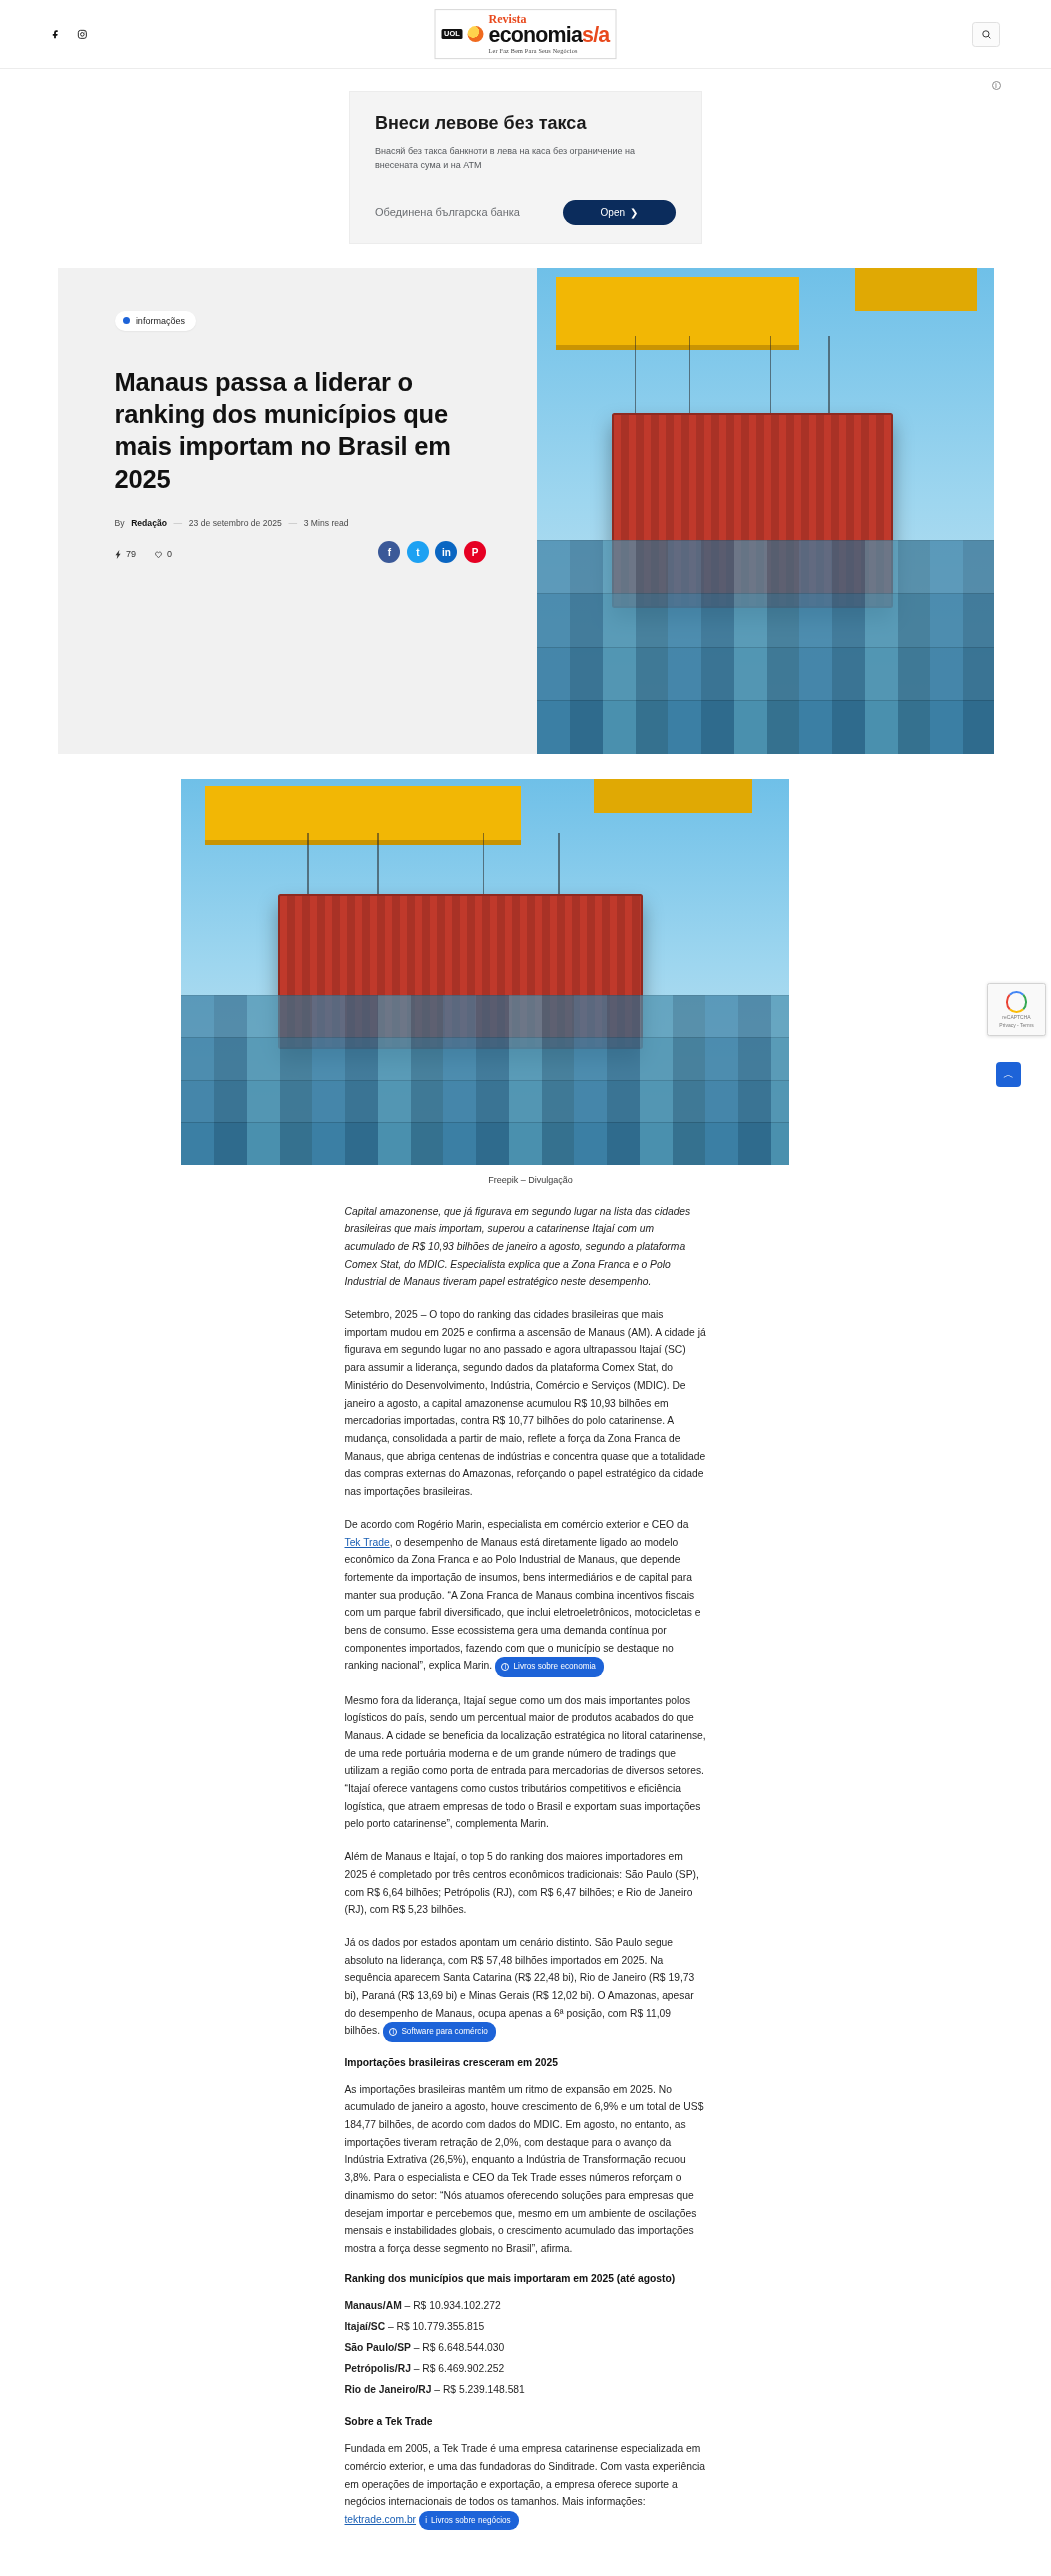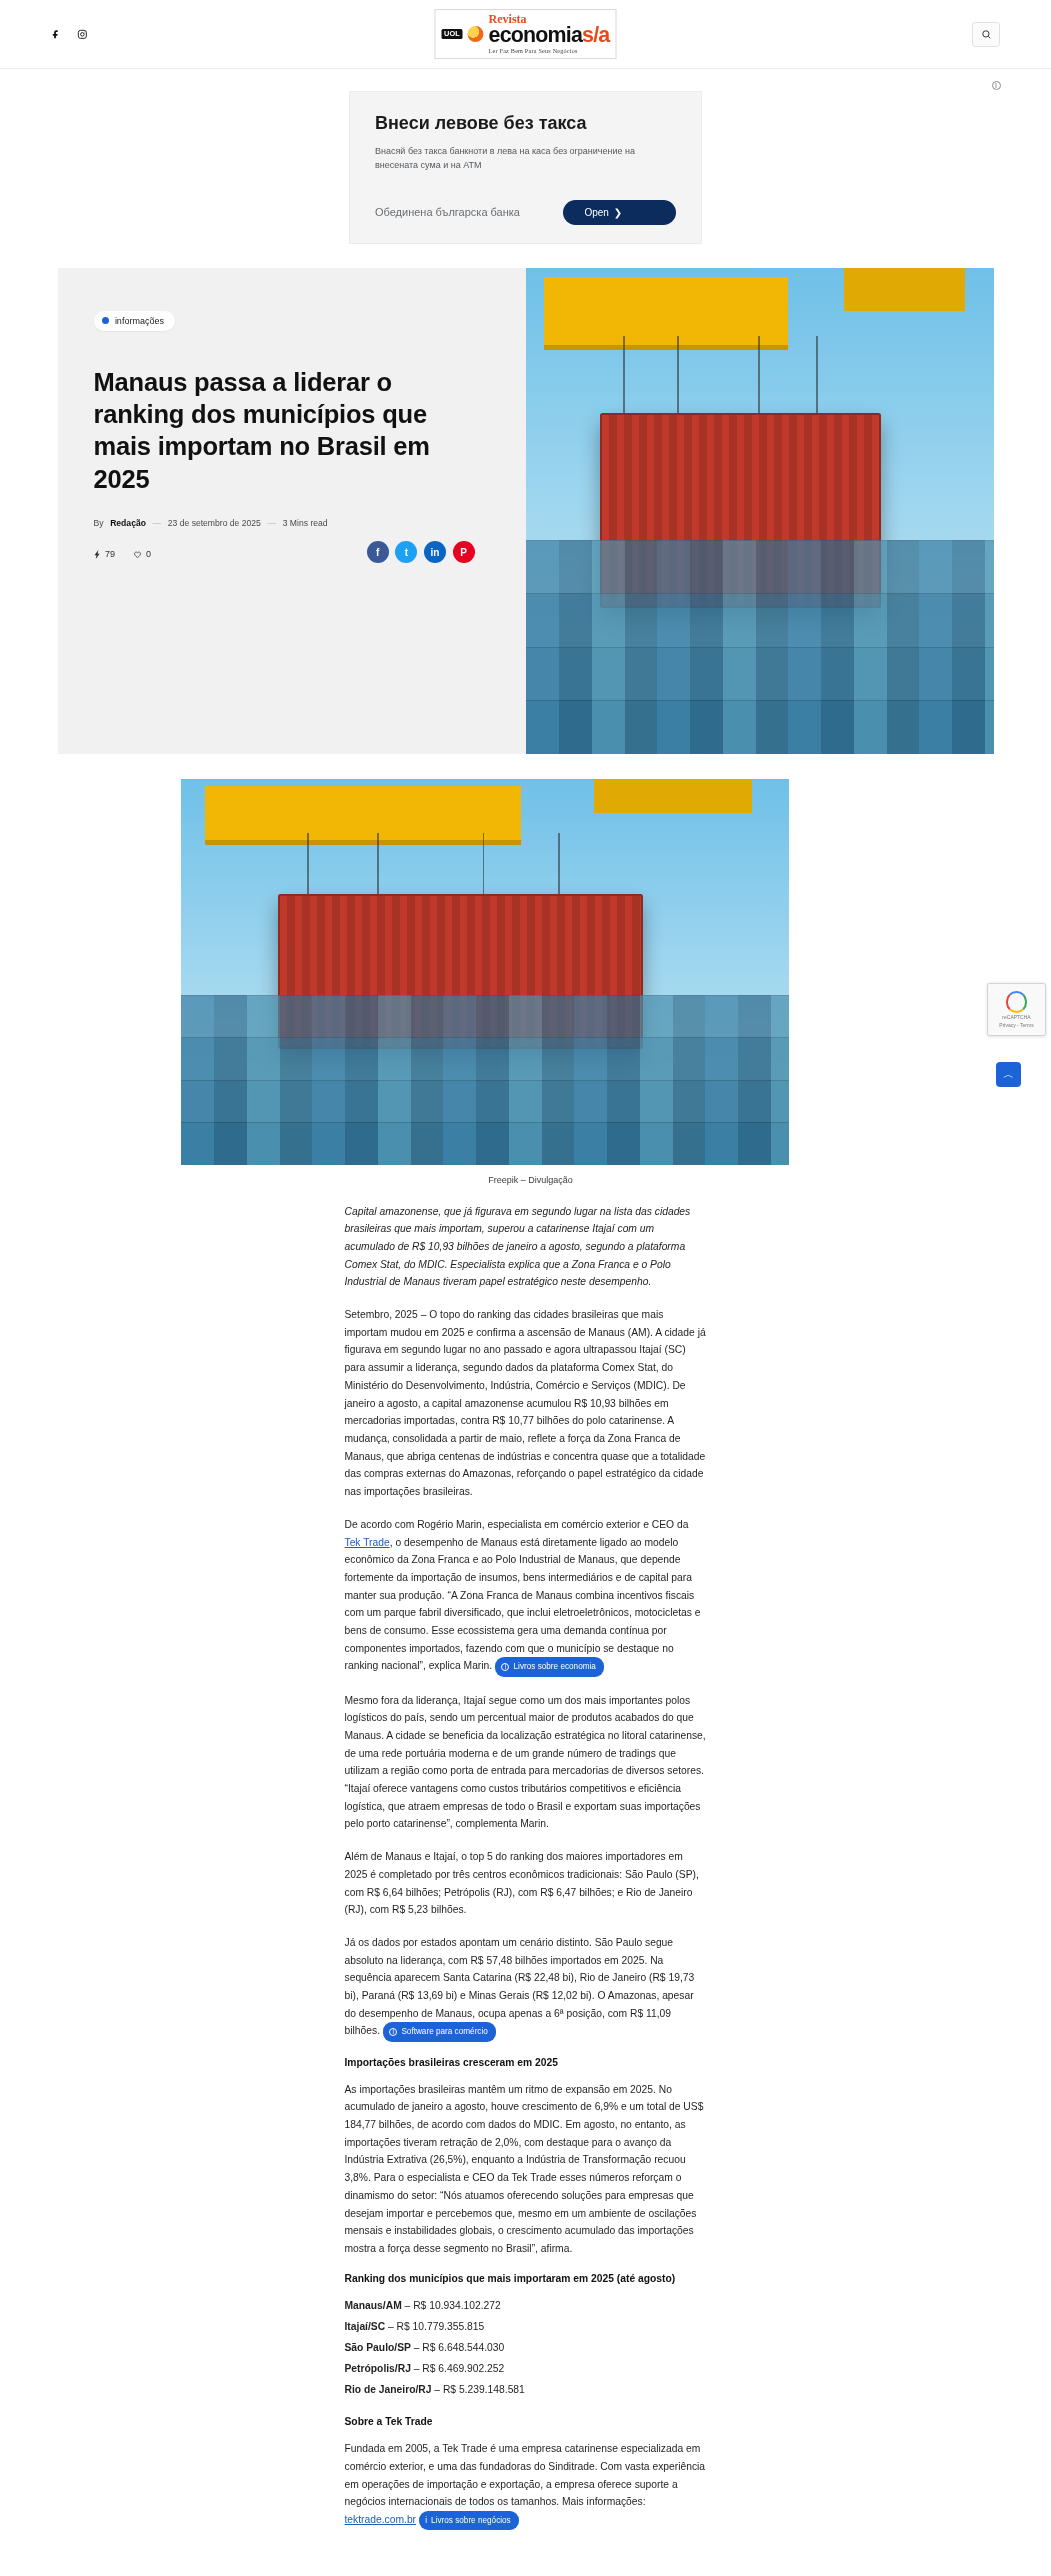--- a/index.html
+++ b/index.html
@@ -144,30 +144,31 @@
   .ad-cta {
     background: #0b2c5c;
     color: #fff;
     border: none;
     border-radius: 15px;
     font-size: 10px;
     padding: 7.4px 21.4px;
     display: flex; align-items: center; gap: 5px;
     cursor: pointer;
     min-width: 113px;
-    justify-content: flex-start;
+    justify-content: center;
   }
 
   
   .hero {
     width: 936px;
     margin: 15px auto 0;
     display: flex;
     background: #f1f1f1;
     min-height: 486px;
+    padding-left: 21px;
   }
   .hero-left {
     width: 468px;
     padding: 43px 51px 0 36px;
   }
   .badge {
     display: inline-flex; align-items: center; gap: 5.8px;
     background: #fff;
     border-radius: 11.5px;
     padding: 5px 11.5px 5px 8.2px;

